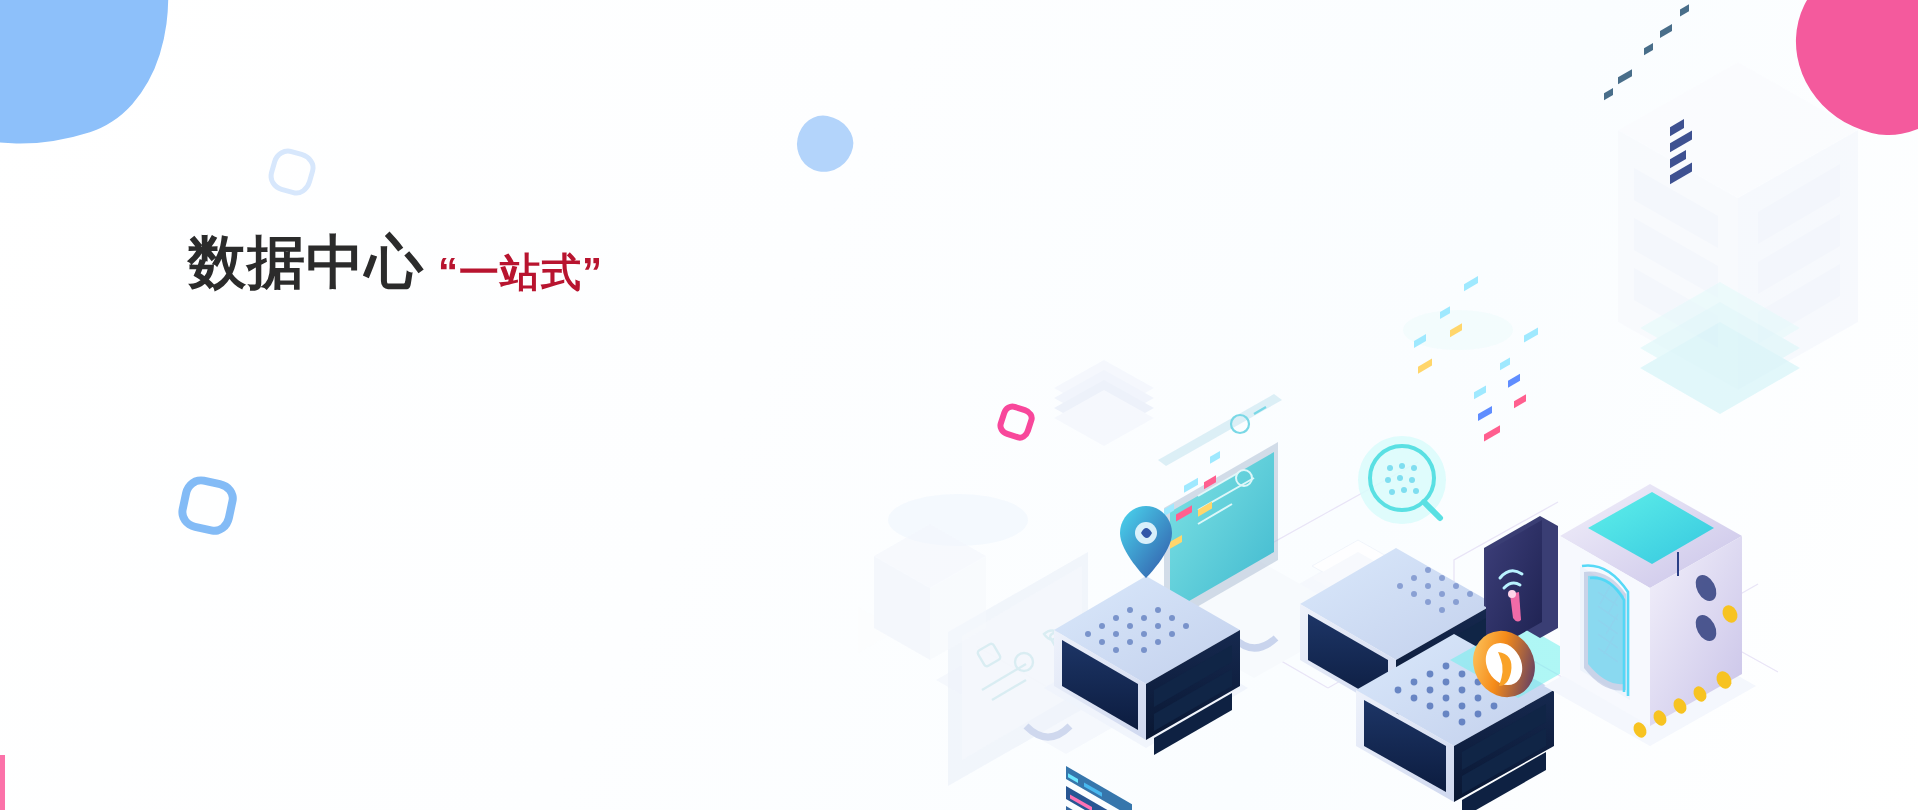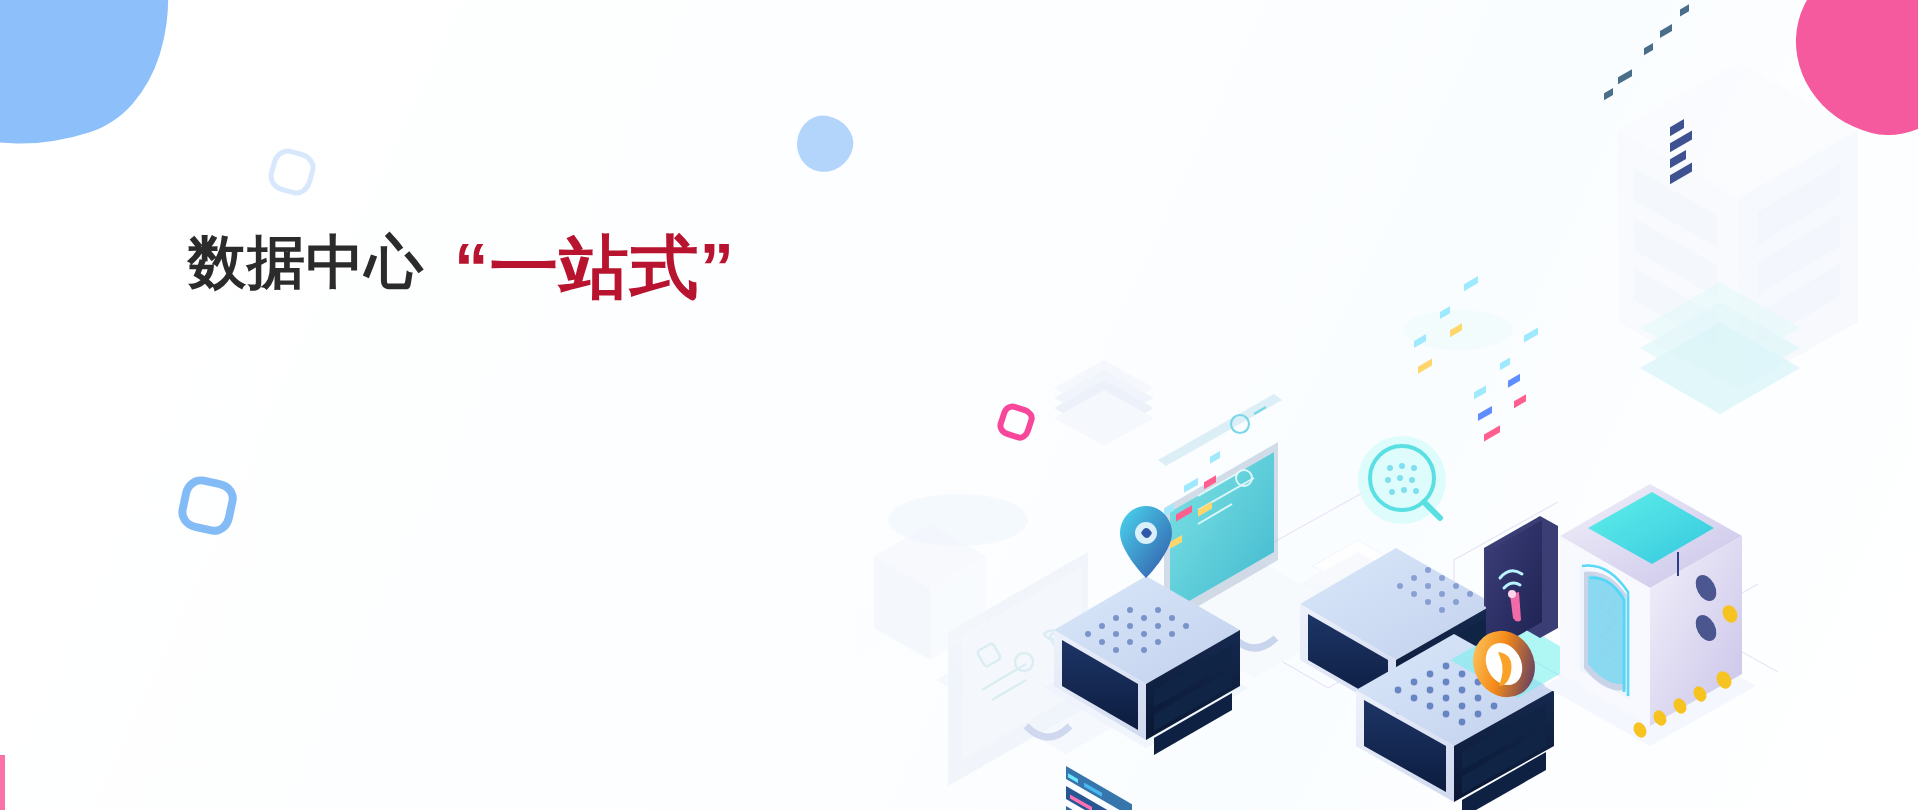--- a/index.html
+++ b/index.html
@@ -92,36 +92,36 @@
 
   
   .copy {
     position: absolute;
     left: 188px;
     top: 232px;
     width: 900px;
   }
   .line1 {
     display: flex;
-    align-items: flex-start;
+    align-items: flex-end;
     white-space: nowrap;
     line-height: 1.05;
   }
   .line1 .dark {
     font-size: 58px;
     font-weight: 700;
     color: #2b2b2b;
     letter-spacing: 1px;
   }
   .line1 .accent {
-    font-size: 69px;
+    font-size: 40px;
     font-weight: 700;
     color: #b8142f;
     letter-spacing: 1px;
-    margin-left: 30px;
+    margin-left: 14px;
   }
   .line2 {
     margin-top: 128px;
     margin-left: 320px;
     font-size: 54px;
     font-weight: 700;
     color: #2e2e2e;
     letter-spacing: 1px;
     white-space: nowrap;
   }

